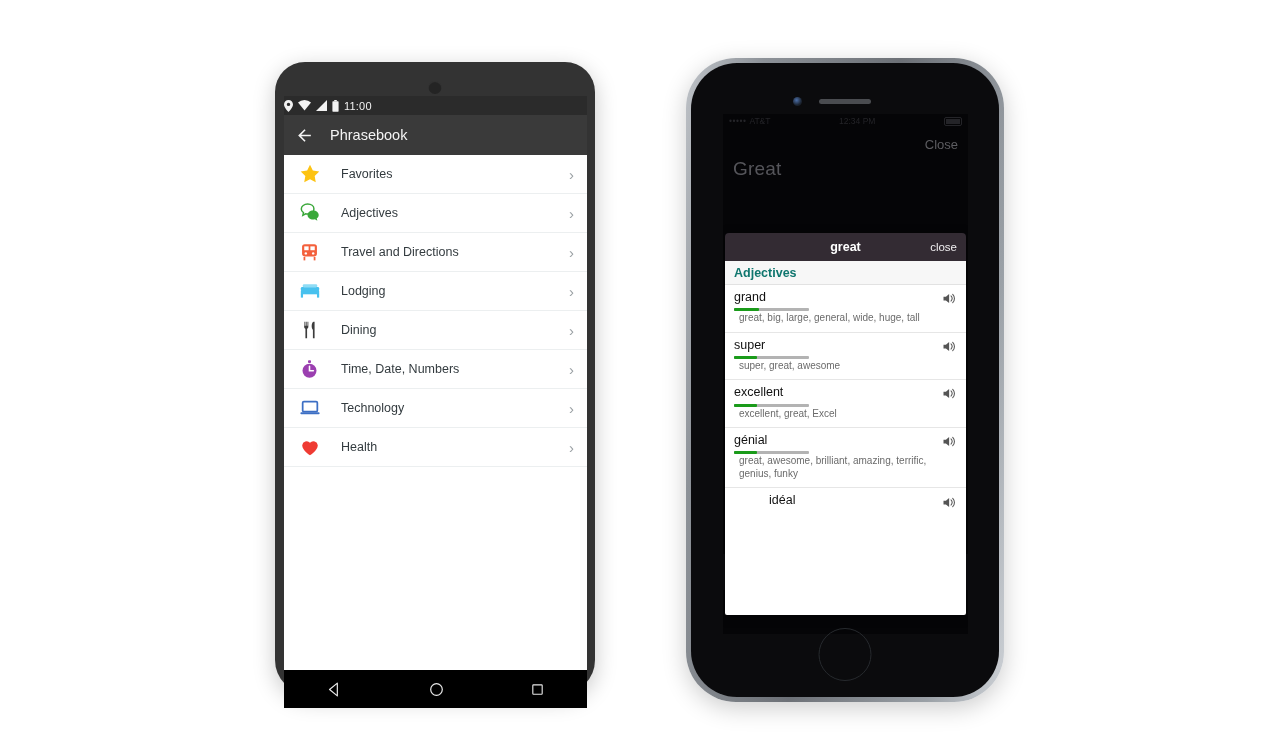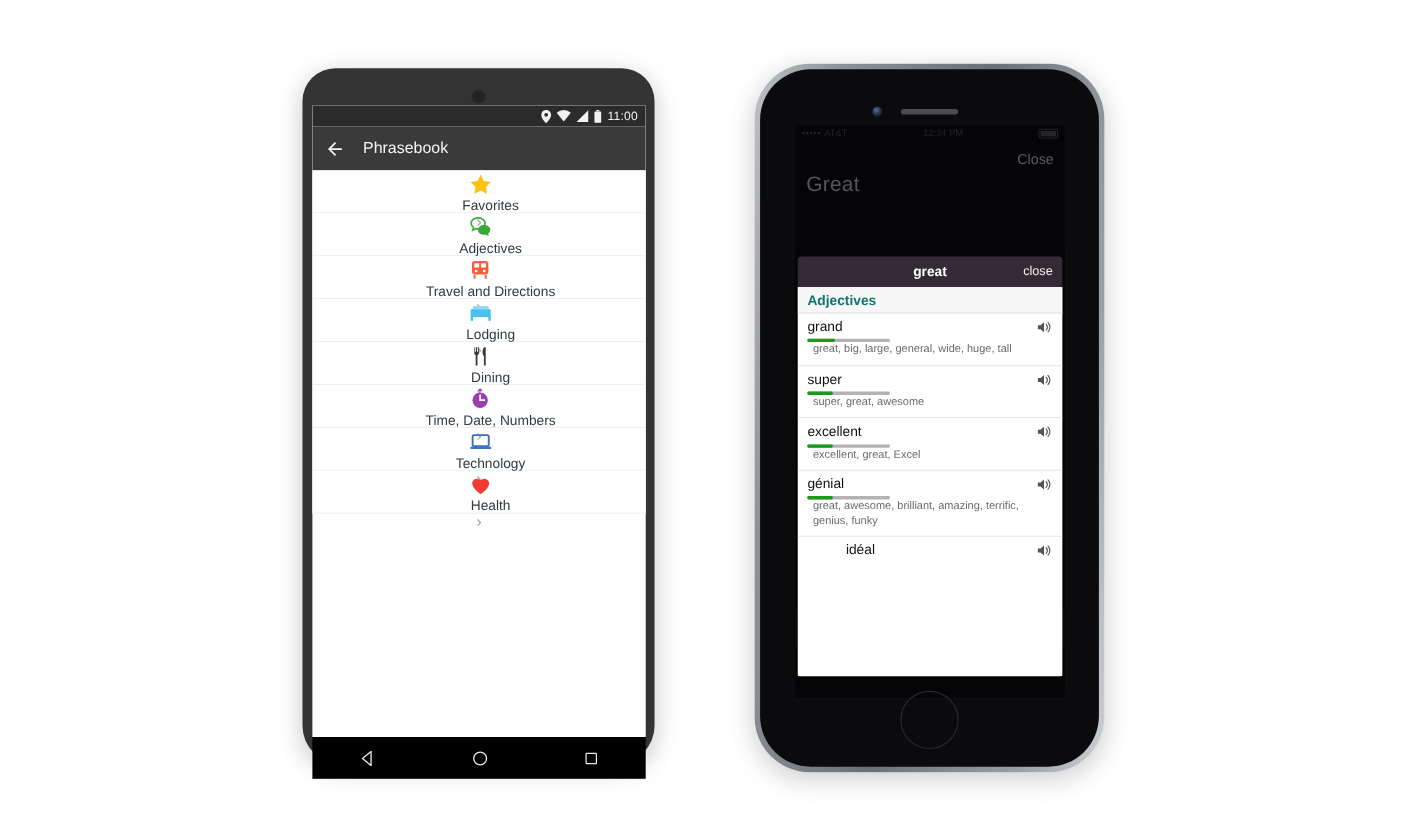--- a/index.html
+++ b/index.html
@@ -19,34 +19,34 @@
     position:absolute;left:50%;top:19px;transform:translateX(-50%);
     width:13px;height:13px;border-radius:50%;background:#242424;
     box-shadow:inset 0 1px 1px rgba(255,255,255,0.08);
   }
   .android-screen{
     position:absolute;left:9px;top:34px;width:303px;height:574px;
     background:#ffffff;overflow:hidden;
   }
   .and-statusbar{
     height:19px;background:#2b2b2b;display:flex;align-items:center;
-    justify-content:flex-end;padding-right:7px;gap:5px;
+    justify-content:flex-start;padding-right:7px;gap:5px;
   }
   .and-statusbar .sb-time{color:#f2f2f2;font-size:11px;letter-spacing:0.2px;}
   .and-statusbar svg{display:block;}
   .and-appbar{
     height:40px;background:#3a3a3a;display:flex;align-items:center;
     padding-left:11px;gap:16px;
   }
   .and-appbar .back-arrow{width:19px;height:19px;flex:0 0 auto;}
   .and-appbar .appbar-title{color:#f4f4f4;font-size:14.5px;font-weight:400;}
   .and-list{background:#fff;}
   .and-row{
     height:39px;display:flex;align-items:center;padding:0 11px 0 13px;
-    border-bottom:1px solid #eceff0;background:#fff;box-sizing:border-box;flex-direction:column;
+    border-bottom:1px solid #eceff0;background:#fff;box-sizing:border-box;
   }
   .and-row .row-icon{
     width:25px;height:25px;flex:0 0 auto;display:flex;align-items:center;justify-content:center;
   }
   .and-row .row-label{
     flex:1;margin-left:19px;font-size:12.5px;color:#333b3f;
   }
   .and-row .row-chevron{
     font-size:15px;color:#9aa0a4;line-height:1;padding-right:2px;
   }
@@ -121,21 +121,21 @@
   .sheet-body{
     height:354px;background:#ffffff;overflow:hidden;position:relative;
   }
   .sheet-section{
     padding:5px 9px 4px 9px;background:#f7f7f7;border-bottom:1px solid #e2e2e2;
     font-size:12.5px;font-weight:bold;color:#0f766e;
   }
   .entry{
     padding:5px 9px 7px 9px;border-bottom:1px solid #e6e6e6;position:relative;
   }
-  .entry .entry-head{display:flex;align-items:flex-start;justify-content:space-between;}
+  .entry .entry-head{display:flex;align-items:center;justify-content:space-between;}
   .entry .term{font-size:12.5px;color:#111;line-height:1.15;}
   .entry .spk{width:15px;height:13px;flex:0 0 auto;margin-top:1px;}
   .entry .bar{
     margin-top:4px;width:75px;height:3px;background:#b3b3b3;position:relative;border-radius:1px;
   }
   .entry .bar > i{
     display:block;height:100%;background:#1a9b1a;border-radius:1px;
   }
   .entry .gloss{
     margin-top:0;font-size:10px;line-height:1.32;color:#6b6b6b;

